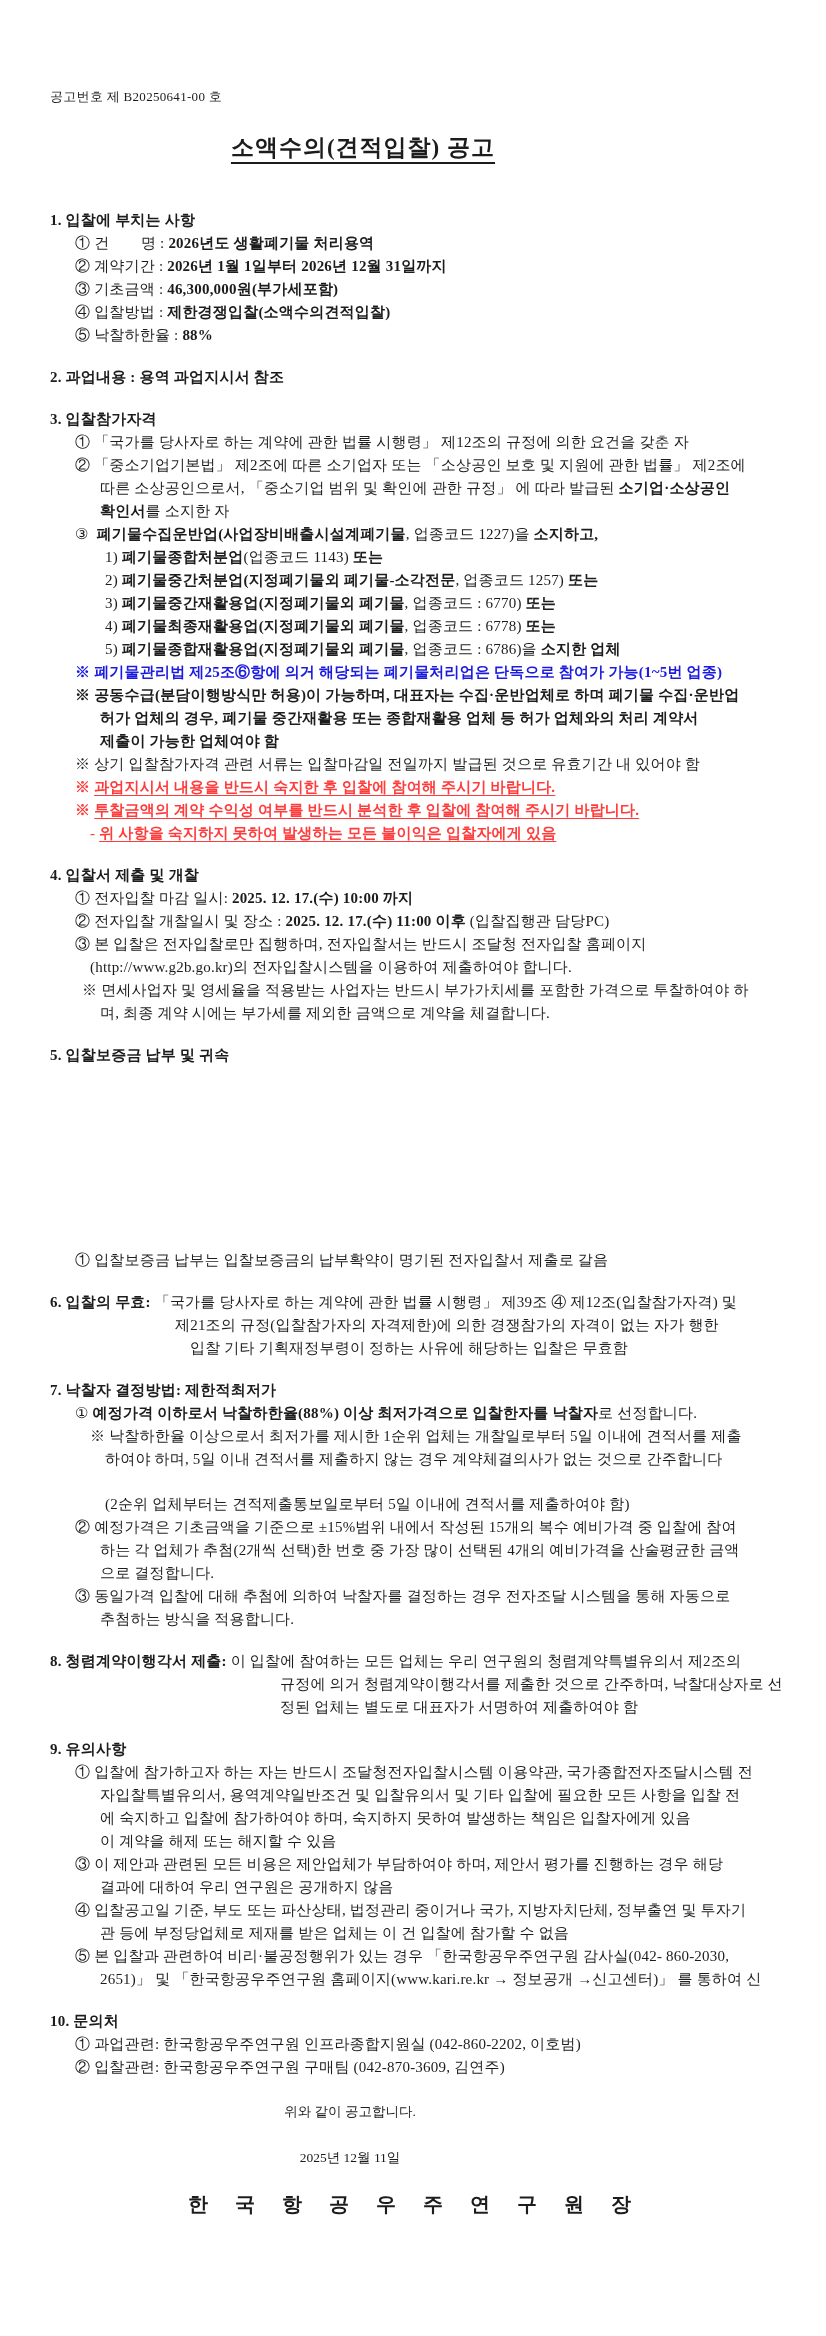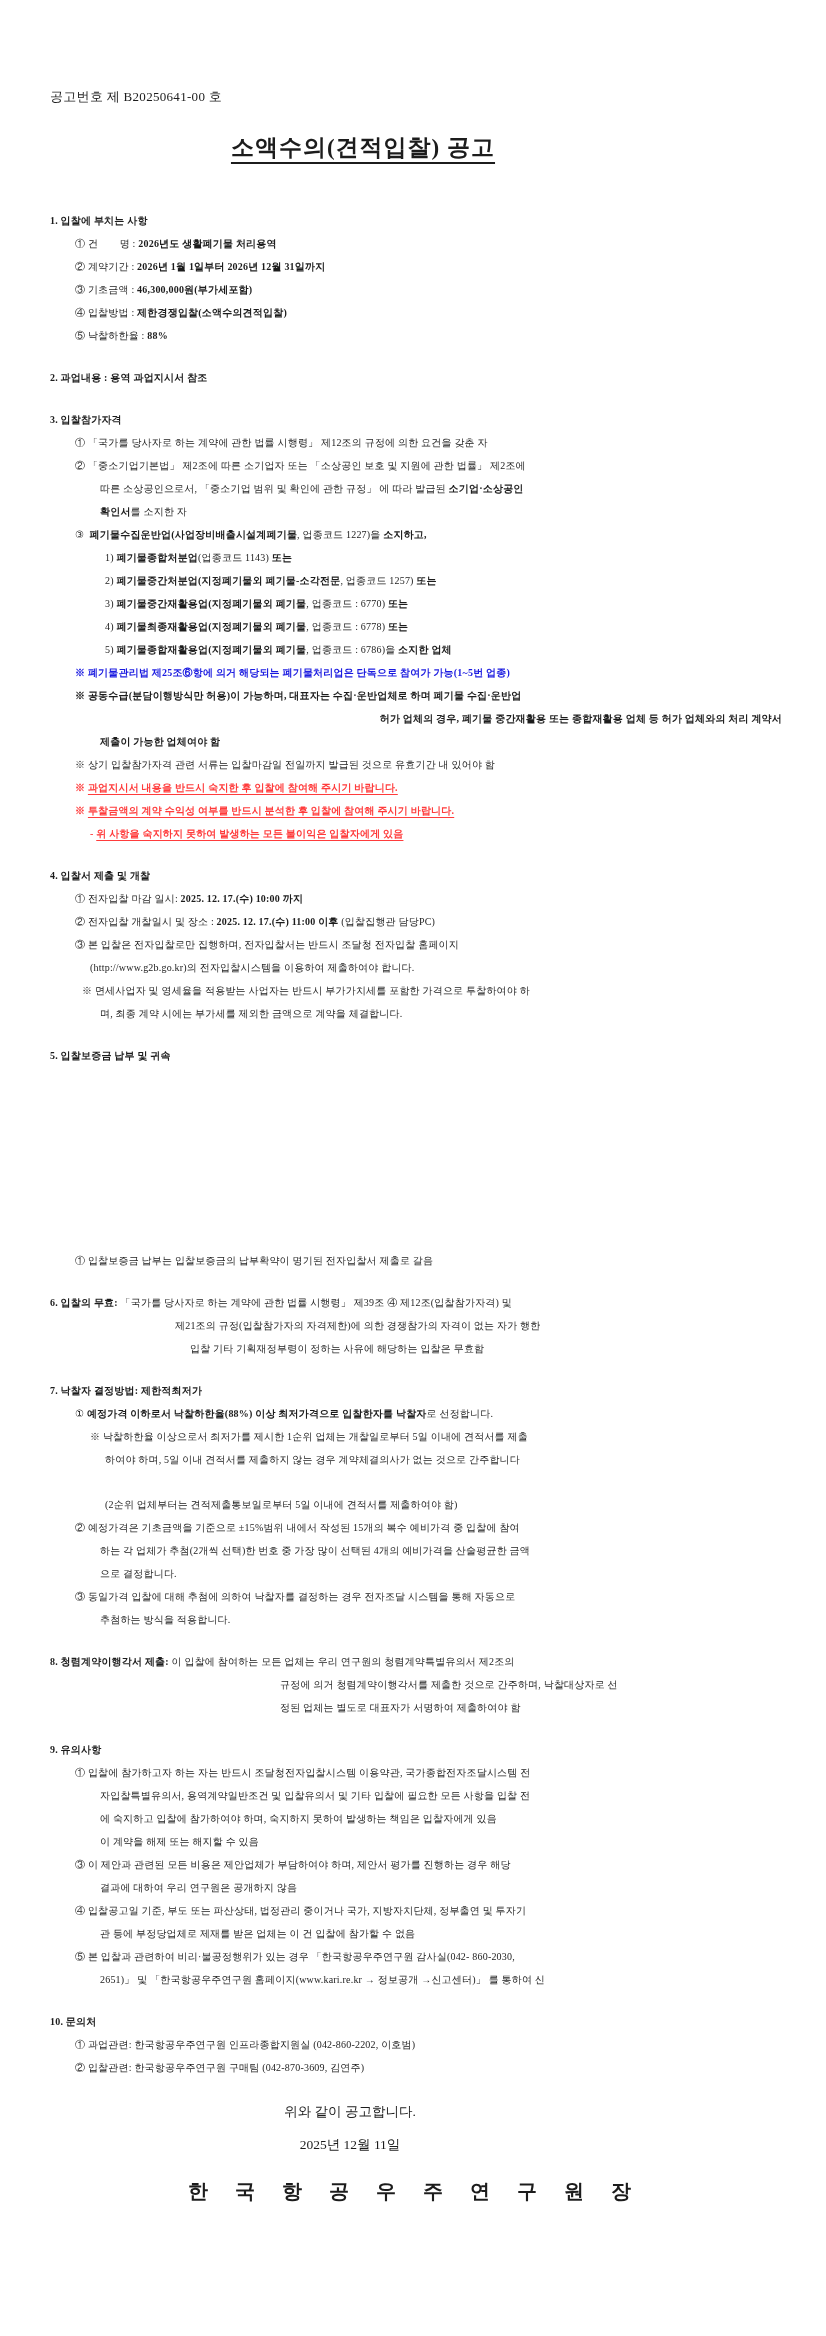--- a/index.html
+++ b/index.html
@@ -10,32 +10,32 @@
     font-family:"Liberation Serif","DejaVu Serif",serif; color:var(--ink);
     padding:88px 44px 0 50px; position:relative;
   }
   .notice-no { font-size:13px; letter-spacing:0.3px; }
   .title {
     width:626px; text-align:center; margin-top:26px;
     font-size:23px; font-weight:bold;
     text-decoration:underline; text-decoration-thickness:2px; text-underline-offset:7px;
     letter-spacing:1px;
   }
-  .doc-body { margin-top:46px; font-size:10px; }
+  .doc-body { margin-top:46px; font-size:15px; }
   .line { line-height:23px; white-space:pre; letter-spacing:0.2px; }
   .sec { margin-top:19px; }
   .doc-body .sec:first-child { margin-top:0; }
   .b { font-weight:bold; }
   .u { text-decoration:underline; text-underline-offset:3px; }
   .red { color:var(--red); }
   .blue { color:var(--blue); }
   .pagegap { width:100%; }
   .footer { font-size:13.5px; }
   .close1 { margin-top:21px; width:600px; text-align:center; line-height:23px; }
-  .close2 { margin-top:10px; width:600px; text-align:center; line-height:23px; }
+  .close2 { margin-top:23px; width:600px; text-align:center; line-height:23px; }
   .seal {
     margin-top:21px; width:730px; text-align:center;
     font-size:20px; font-weight:bold; letter-spacing:11px; line-height:28px;
   }
 </style>
 </head>
 <body>
 
 <div class="page">
   <div class="notice-no">공고번호 제 B20250641-00 호</div>
@@ -54,21 +54,21 @@
       <div class="line" style="padding-left: 50px;"><span>따른 소상공인으로서, 「중소기업 범위 및 확인에 관한 규정」 에 따라 발급된 </span><span class="b">소기업·소상공인</span></div>
       <div class="line" style="padding-left: 50px;"><span class="b">확인서</span><span>를 소지한 자</span></div>
       <div class="line" style="padding-left: 25px;"><span>③  </span><span class="b">폐기물수집운반업(사업장비배출시설계폐기물</span><span>, 업종코드 1227)을 </span><span class="b">소지하고,</span></div>
       <div class="line" style="padding-left: 55px;"><span>1) </span><span class="b">폐기물종합처분업</span><span>(업종코드 1143) </span><span class="b">또는</span></div>
       <div class="line" style="padding-left: 55px;"><span>2) </span><span class="b">폐기물중간처분업(지정폐기물외 폐기물-소각전문</span><span>, 업종코드 1257) </span><span class="b">또는</span></div>
       <div class="line" style="padding-left: 55px;"><span>3) </span><span class="b">폐기물중간재활용업(지정폐기물외 폐기물</span><span>, 업종코드 : 6770) </span><span class="b">또는</span></div>
       <div class="line" style="padding-left: 55px;"><span>4) </span><span class="b">폐기물최종재활용업(지정폐기물외 폐기물</span><span>, 업종코드 : 6778) </span><span class="b">또는</span></div>
       <div class="line" style="padding-left: 55px;"><span>5) </span><span class="b">폐기물종합재활용업(지정폐기물외 폐기물</span><span>, 업종코드 : 6786)을 </span><span class="b">소지한 업체</span></div>
       <div class="line" style="padding-left: 25px;"><span class="b blue">※ 폐기물관리법 제25조⑥항에 의거 해당되는 폐기물처리업은 단독으로 참여가 가능(1~5번 업종)</span></div>
       <div class="line" style="padding-left: 25px;"><span class="b">※ 공동수급(분담이행방식만 허용)이 가능하며, 대표자는 수집·운반업체로 하며 폐기물 수집·운반업</span></div>
-      <div class="line" style="padding-left: 50px; text-align: right;"><span class="b">허가 업체의 경우, 폐기물 중간재활용 또는 종합재활용 업체 등 허가 업체와의 처리 계약서</span></div>
+      <div class="line" style="padding-left: 50px;"><span class="b">허가 업체의 경우, 폐기물 중간재활용 또는 종합재활용 업체 등 허가 업체와의 처리 계약서</span></div>
       <div class="line" style="padding-left: 50px;"><span class="b">제출이 가능한 업체여야 함</span></div>
       <div class="line" style="padding-left: 25px;"><span>※ 상기 입찰참가자격 관련 서류는 입찰마감일 전일까지 발급된 것으로 유효기간 내 있어야 함</span></div>
       <div class="line" style="padding-left: 25px;"><span class="b red">※ </span><span class="b u red">과업지시서 내용을 반드시 숙지한 후 입찰에 참여해 주시기 바랍니다.</span></div>
       <div class="line" style="padding-left: 25px;"><span class="b red">※ </span><span class="b u red">투찰금액의 계약 수익성 여부를 반드시 분석한 후 입찰에 참여해 주시기 바랍니다.</span></div>
       <div class="line" style="padding-left: 40px;"><span class="b red">- </span><span class="b u red">위 사항을 숙지하지 못하여 발생하는 모든 불이익은 입찰자에게 있음</span></div>
       <div class="line sec"><span class="b">4. 입찰서 제출 및 개찰</span></div>
       <div class="line" style="padding-left: 25px;"><span>① 전자입찰 마감 일시: </span><span class="b">2025. 12. 17.(수) 10:00 까지</span></div>
       <div class="line" style="padding-left: 25px;"><span>② 전자입찰 개찰일시 및 장소 : </span><span class="b">2025. 12. 17.(수) 11:00 이후</span><span> (입찰집행관 담당PC)</span></div>
       <div class="line" style="padding-left: 25px;"><span>③ 본 입찰은 전자입찰로만 집행하며, 전자입찰서는 반드시 조달청 전자입찰 홈페이지</span></div>
       <div class="line" style="padding-left: 40px;"><span>(http://www.g2b.go.kr)의 전자입찰시스템을 이용하여 제출하여야 합니다.</span></div>

